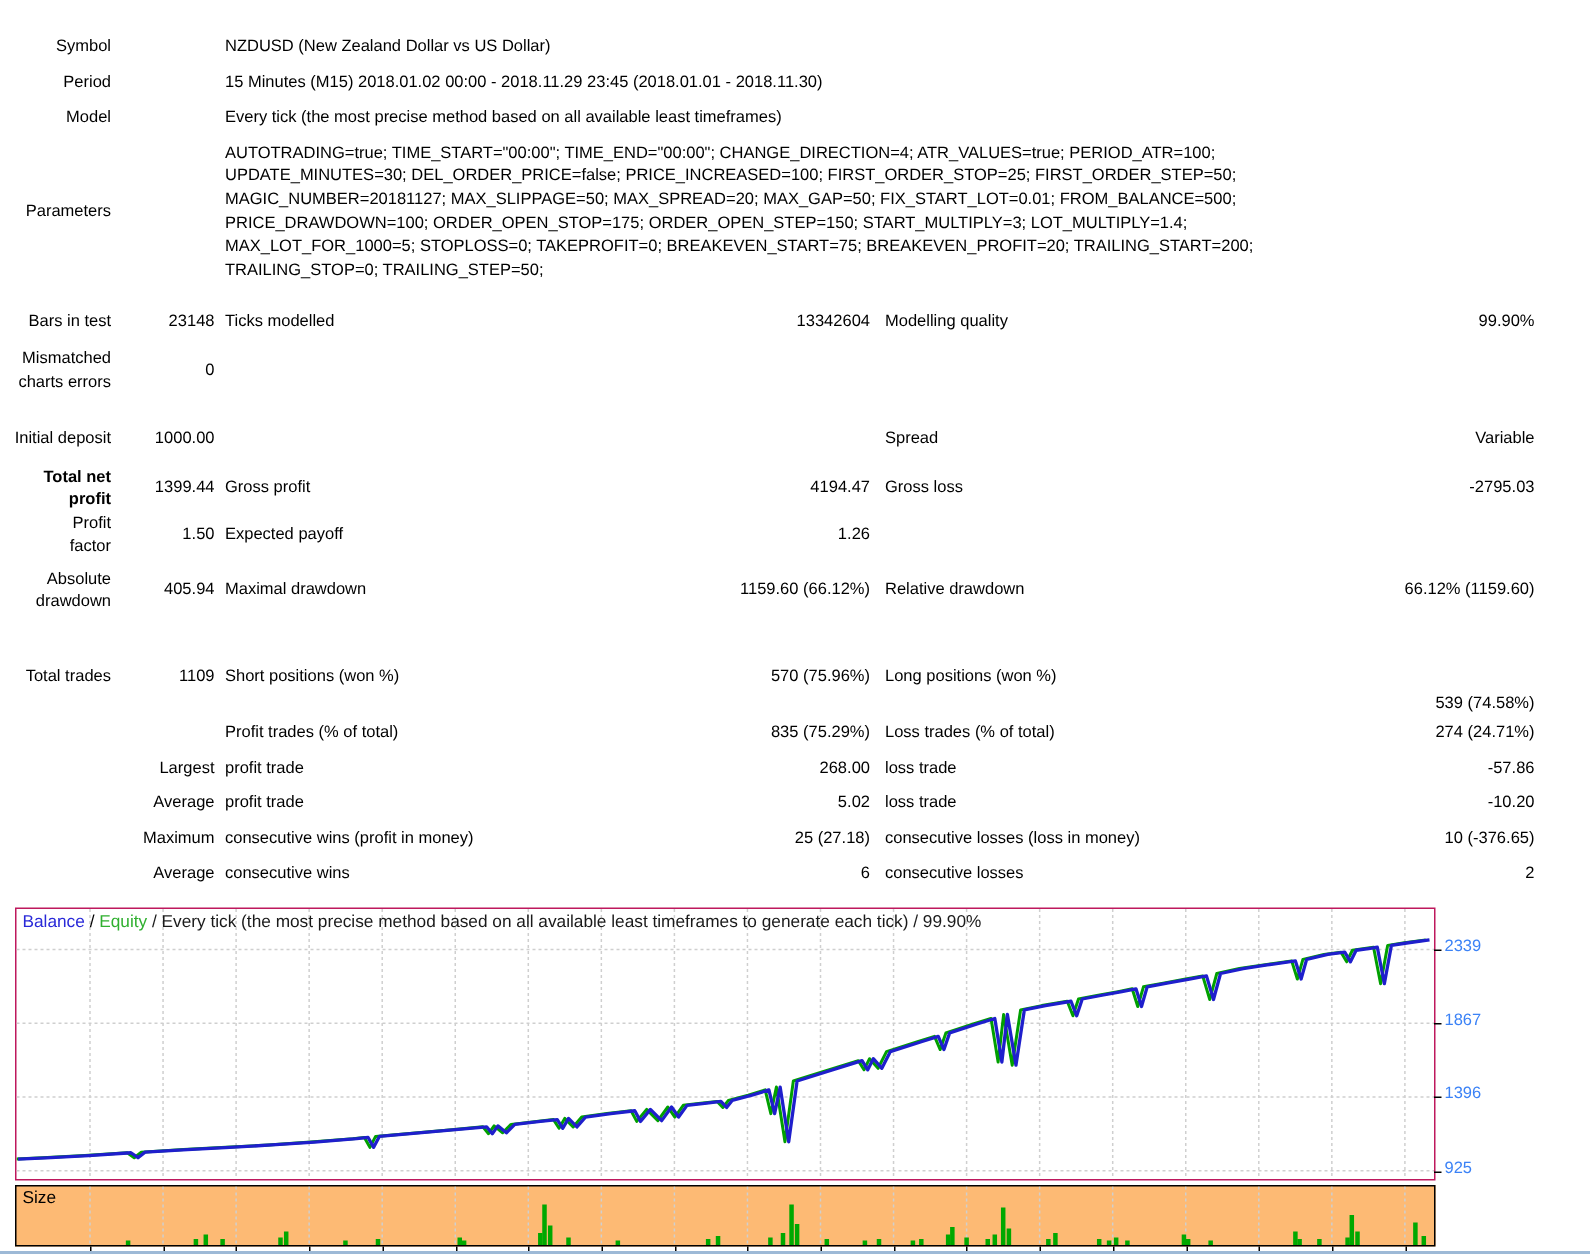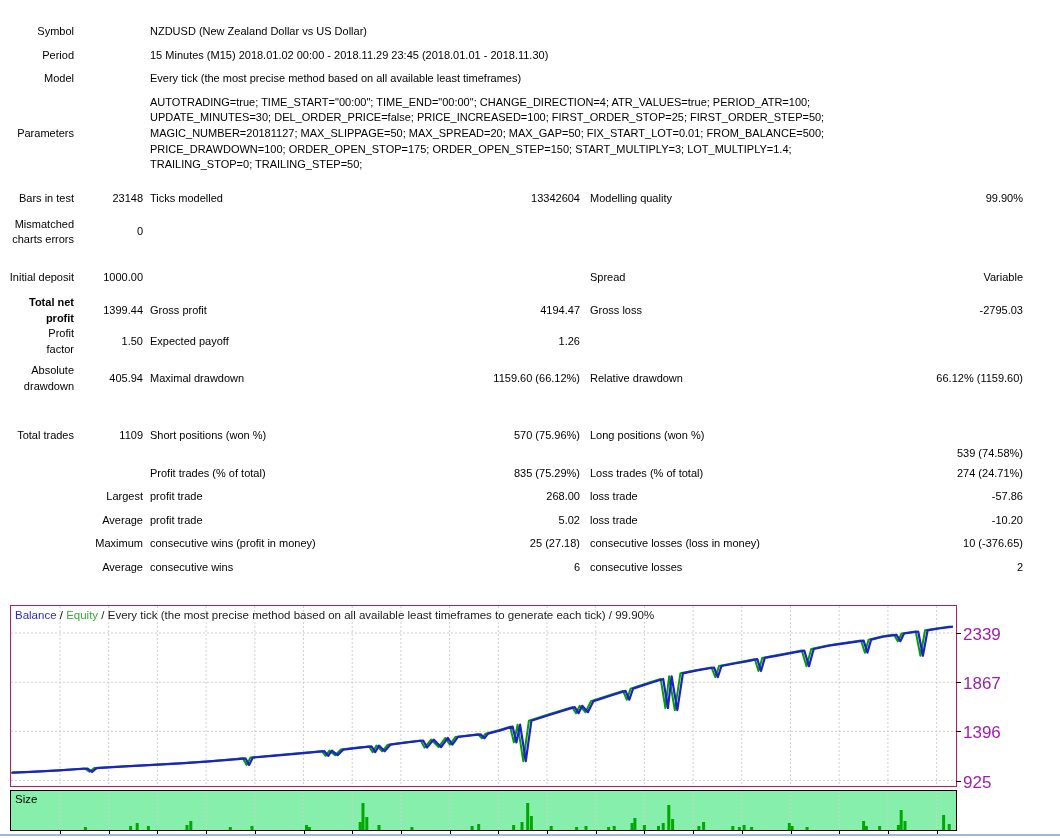--- a/index.html
+++ b/index.html
@@ -17,24 +17,24 @@
   .param-lines { grid-column:4 / 9; line-height:15.7px; padding:2px 0; }
   .chart-wrap { position:absolute; left:10px; top:605px; width:947px; height:182px;
                 border:1px solid #be185d; background:#fff; }
   .chart-title { position:absolute; left:4px; top:3px; font-size:11.5px; white-space:pre; }
   .chart-title span { white-space:pre; }
   .t-bal  { color:#2929d8; }
   .t-sep  { color:#000; }
   .t-eq   { color:#30b030; }
   .t-rest { color:#1a1a1a; }
   .size-wrap { position:absolute; left:10px; top:790px; width:947px; height:41px;
-               border:1px solid #000; background:#86efac;text-decoration:underline; }
+               border:1px solid #000; background:#fdba74;text-decoration:underline; }
   .size-label { position:absolute; left:4px; top:2px; font-size:11.5px; color:#000; }
-  #yaxis .ylab { position:absolute; left:963px; width:45px; font-size:17px;
-                 color:#a21caf; text-align:left; }
+  #yaxis .ylab { position:absolute; left:963px; width:45px; font-size:11px;
+                 color:#3b82f6; text-align:left; }
   #yaxis .ytick { position:absolute; left:956px; width:5px; height:1px; background:#000; }
   #bottom-ticks .btick { position:absolute; width:1px; height:4px; background:#000; top:831px; }
   .bottom-line { position:absolute; left:0; top:834px; width:1060px; height:2px;
                  background:#9db9d6; }
   svg { display:block; }
 </style>
 </head>
 <body>
 
 <div class="report" id="report">
@@ -50,20 +50,21 @@
       <div class="cell-l" style="grid-column: 1;">Model</div>
       <div class="cell-l3" style="grid-column: 4 / 9;">Every tick (the most precise method based on all available least timeframes)</div>
     </div>
     <div class="rrow" style="margin-top: 2px;">
       <div class="cell-l" style="grid-column: 1;">Parameters</div>
       <div class="param-lines">
         <div>AUTOTRADING=true; TIME_START="00:00"; TIME_END="00:00"; CHANGE_DIRECTION=4; ATR_VALUES=true; PERIOD_ATR=100;</div>
         <div>UPDATE_MINUTES=30; DEL_ORDER_PRICE=false; PRICE_INCREASED=100; FIRST_ORDER_STOP=25; FIRST_ORDER_STEP=50;</div>
         <div>MAGIC_NUMBER=20181127; MAX_SLIPPAGE=50; MAX_SPREAD=20; MAX_GAP=50; FIX_START_LOT=0.01; FROM_BALANCE=500;</div>
         <div>PRICE_DRAWDOWN=100; ORDER_OPEN_STOP=175; ORDER_OPEN_STEP=150; START_MULTIPLY=3; LOT_MULTIPLY=1.4;</div>
+        <div>MAX_LOT_FOR_1000=5; STOPLOSS=0; TAKEPROFIT=0; BREAKEVEN_START=75; BREAKEVEN_PROFIT=20; TRAILING_START=200;</div>
         <div>TRAILING_STOP=0; TRAILING_STEP=50;</div>
       </div>
     </div>
     <div class="rrow" style="margin-top: 12px;">
       <div class="cell-l" style="grid-column: 1;">Bars in test</div>
       <div class="cell-v" style="grid-column: 2;">23148</div>
       <div class="cell-l3" style="grid-column: 4;">Ticks modelled</div>
       <div class="cell-v" style="grid-column: 5;">13342604</div>
       <div class="cell-l5" style="grid-column: 7;">Modelling quality</div>
       <div class="cell-v" style="grid-column: 8;">99.90%</div>

